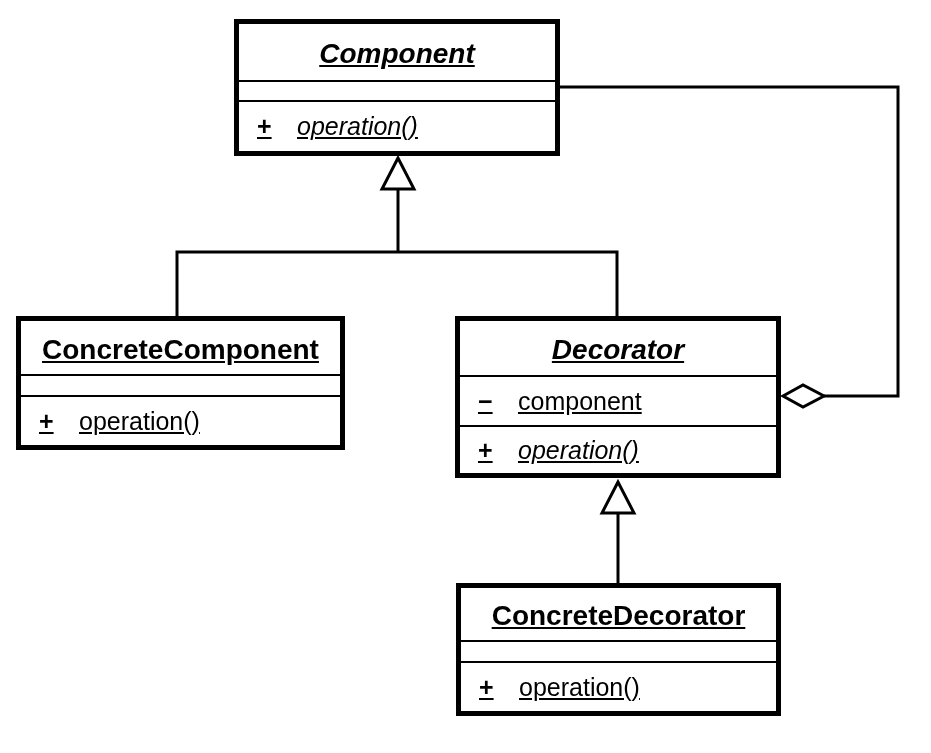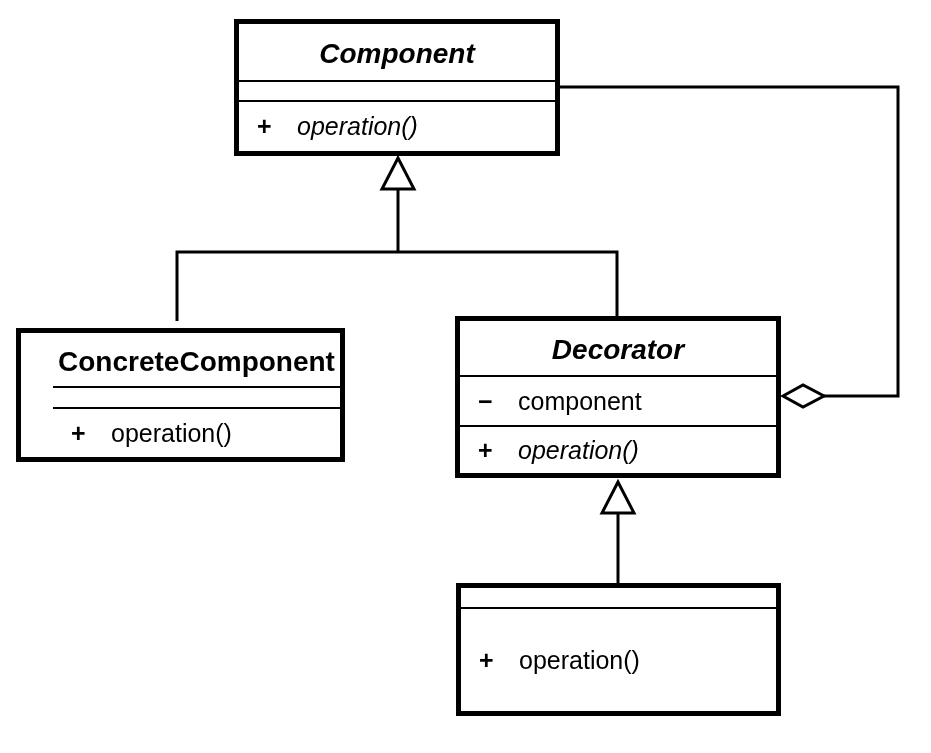--- a/index.html
+++ b/index.html
@@ -30,20 +30,21 @@
     stroke: #000000;
     stroke-width: 3;
   }
   .uml-class {
     position: absolute;
     box-sizing: border-box;
     border: 5px solid #000000;
     background: #ffffff;
     display: flex;
     flex-direction: column;
+    text-decoration: underline;
   }
   .uml-title {
     box-sizing: border-box;
     border-bottom: 2px solid #000000;
     display: flex;
     align-items: center;
     justify-content: center;
     font-size: 28px;
     font-weight: bold;
     color: #000000;
@@ -108,21 +109,21 @@
     <div class="uml-title abstract" style="height:58px;">Component</div>
     <div class="uml-attrs" style="height:20px;"></div>
     <div class="uml-ops">
       <div class="member">
         <span class="vis">+</span>
         <span class="lbl abstract">operation()</span>
       </div>
     </div>
   </div>
 
-  <div class="uml-class" style="left:16px; top:328px; width:329px; height:134px;padding-left:32px;">
+  <div class="uml-class" style="left:16px; top:316px; width:329px; height:134px;">
     <div class="uml-title" style="height:55px;">ConcreteComponent</div>
     <div class="uml-attrs" style="height:21px;"></div>
     <div class="uml-ops">
       <div class="member">
         <span class="vis">+</span>
         <span class="lbl">operation()</span>
       </div>
     </div>
   </div>
 
@@ -136,20 +137,21 @@
     </div>
     <div class="uml-ops">
       <div class="member">
         <span class="vis">+</span>
         <span class="lbl abstract">operation()</span>
       </div>
     </div>
   </div>
 
   <div class="uml-class" style="left:456px; top:583px; width:325px; height:133px;">
+    <div class="uml-title" style="height:54px;">ConcreteDecorator</div>
     <div class="uml-attrs" style="height:21px;"></div>
     <div class="uml-ops">
       <div class="member">
         <span class="vis">+</span>
         <span class="lbl">operation()</span>
       </div>
     </div>
   </div>
 
 </div>

